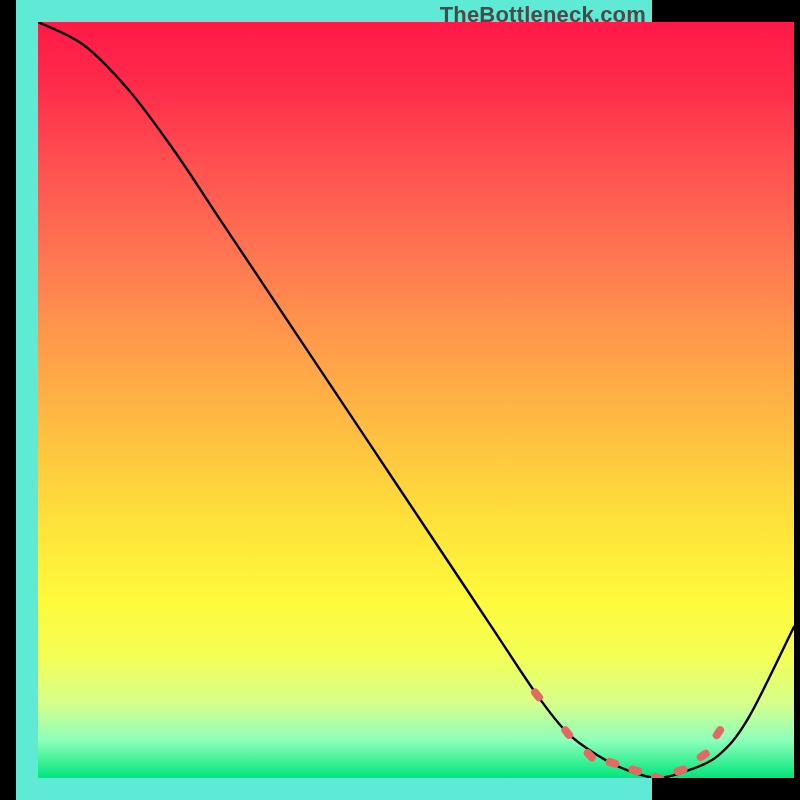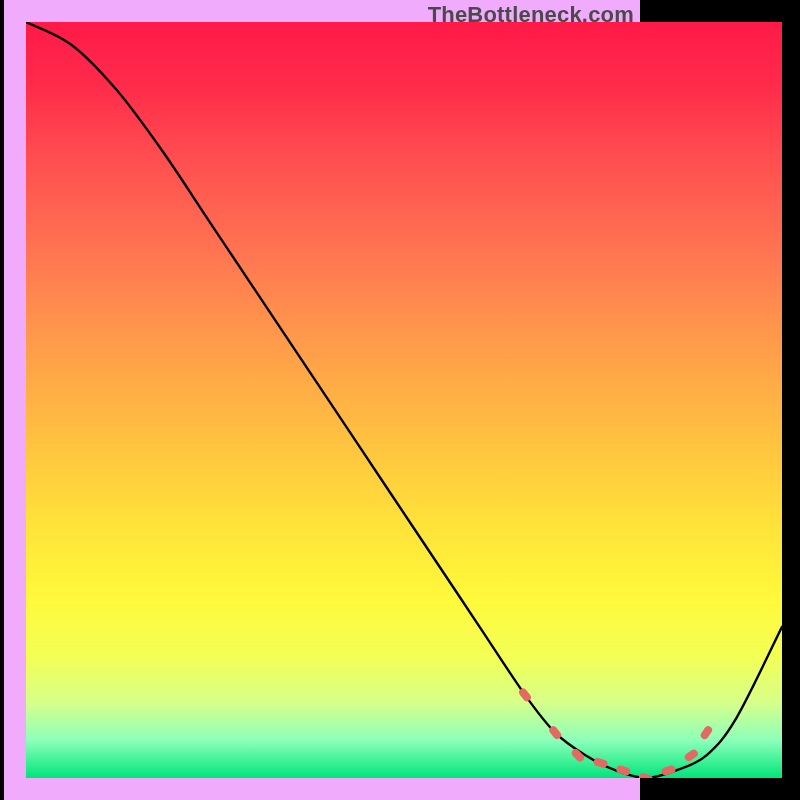--- a/index.html
+++ b/index.html
@@ -6,25 +6,25 @@
     margin: 0;
     padding: 0;
     width: 800px;
     height: 800px;
     background: #000;
     overflow: hidden;
     font-family: Arial, Helvetica, sans-serif;
   }
   .frame {
     position: absolute;
-    left: 4px;
+    left: 16px;
     top: 0;
     width: 636px;
     height: 800px;
-    background: #f0abfc;
+    background: #5eead4;
   }
   .plot-area {
     position: absolute;
     left: 22px;
     top: 22px;
     width: 756px;
     height: 756px;
     background: linear-gradient(to bottom,
       #ff1a48 0%,
       #ff2a4a 8%,

